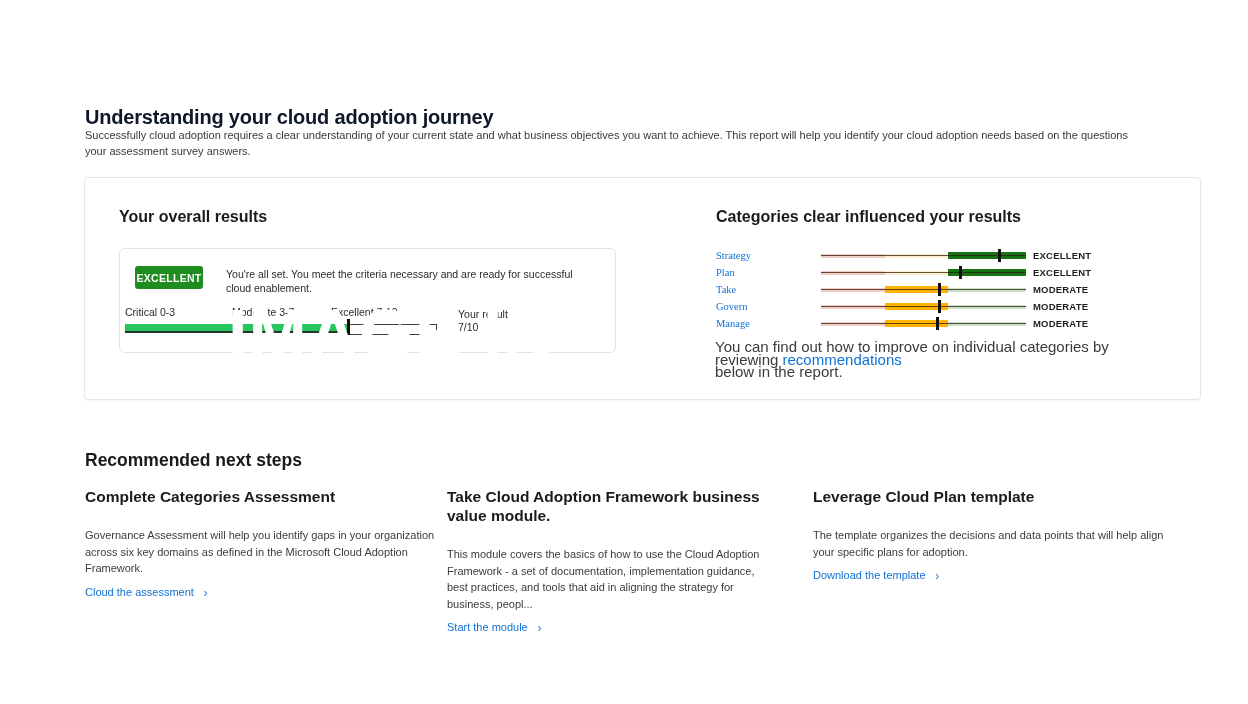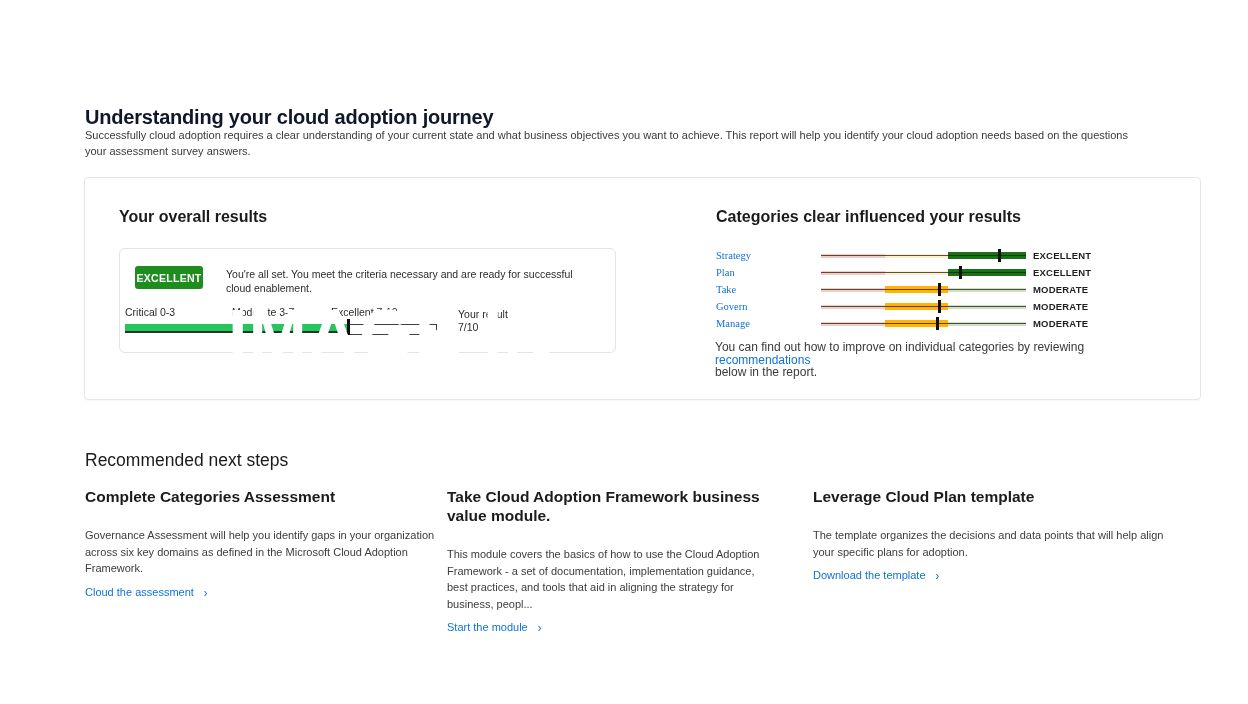--- a/index.html
+++ b/index.html
@@ -44,26 +44,26 @@
   .excellent .seg-red { top:5px; height:4px; background:#f2cdc4; }
   .excellent .seg-yellow { top:5px; height:4px; background:#fbf0cb; }
   .excellent .seg-green { top:3px; height:7px; background:#177317; }
   .moderate .seg-red { top:5px; height:4px; background:#f2cdc4; }
   .moderate .seg-yellow { top:3px; height:7px; background:#ffb302; }
   .moderate .seg-green { top:5px; height:4px; background:#c8e2c8; }
   .axis-line { position:absolute; left:0; top:6px; width:100%; height:1px; background:rgba(45,25,10,0.75); }
   .tick { position:absolute; top:0; width:3px; height:13px; background:#0e0e0e; margin-left:-1px; }
   .cat-rating { position:absolute; left:317px; top:2px; font-size:9.5px; font-weight:700; color:#1f1f1f; letter-spacing:0.2px; }
 
-  .cat-note { position:absolute; left:630px; top:163px; width:440px; font-size:12px; line-height:12.5px; color:#3a3a3a; }
+  .cat-note { position:absolute; left:630px; top:163px; width:440px; font-size:15px; line-height:12.5px; color:#3a3a3a; }
   .cat-note a { color:#1071d6; text-decoration:none; cursor:pointer; }
   .note-after { display:block; }
 
   
-  .next-heading { position:absolute; left:85px; top:450px; font-size:17.5px; font-weight:400; color:#1a1a1a; }
+  .next-heading { position:absolute; left:85px; top:450px; font-size:17.5px; font-weight:700; color:#1a1a1a; }
   .step-card { position:absolute; top:487px; }
   .step-card.c0 { left:85px;  width:362px; }
   .step-card.c1 { left:447px; width:330px; }
   .step-card.c2 { left:813px; width:355px; }
   .step-title { font-size:15.5px; font-weight:700; line-height:19px; color:#1b1b1b; }
   .step-body { margin-top:21px; font-size:11px; line-height:16.5px; color:#3c3c3c; }
   .step-link { display:inline-block; margin-top:9px; font-size:11px; color:#1071d6; text-decoration:none; cursor:pointer; }
   .chevron { display:inline-block; margin-left:10px; font-size:11px; transform:scaleY(1.15); }
 
   

